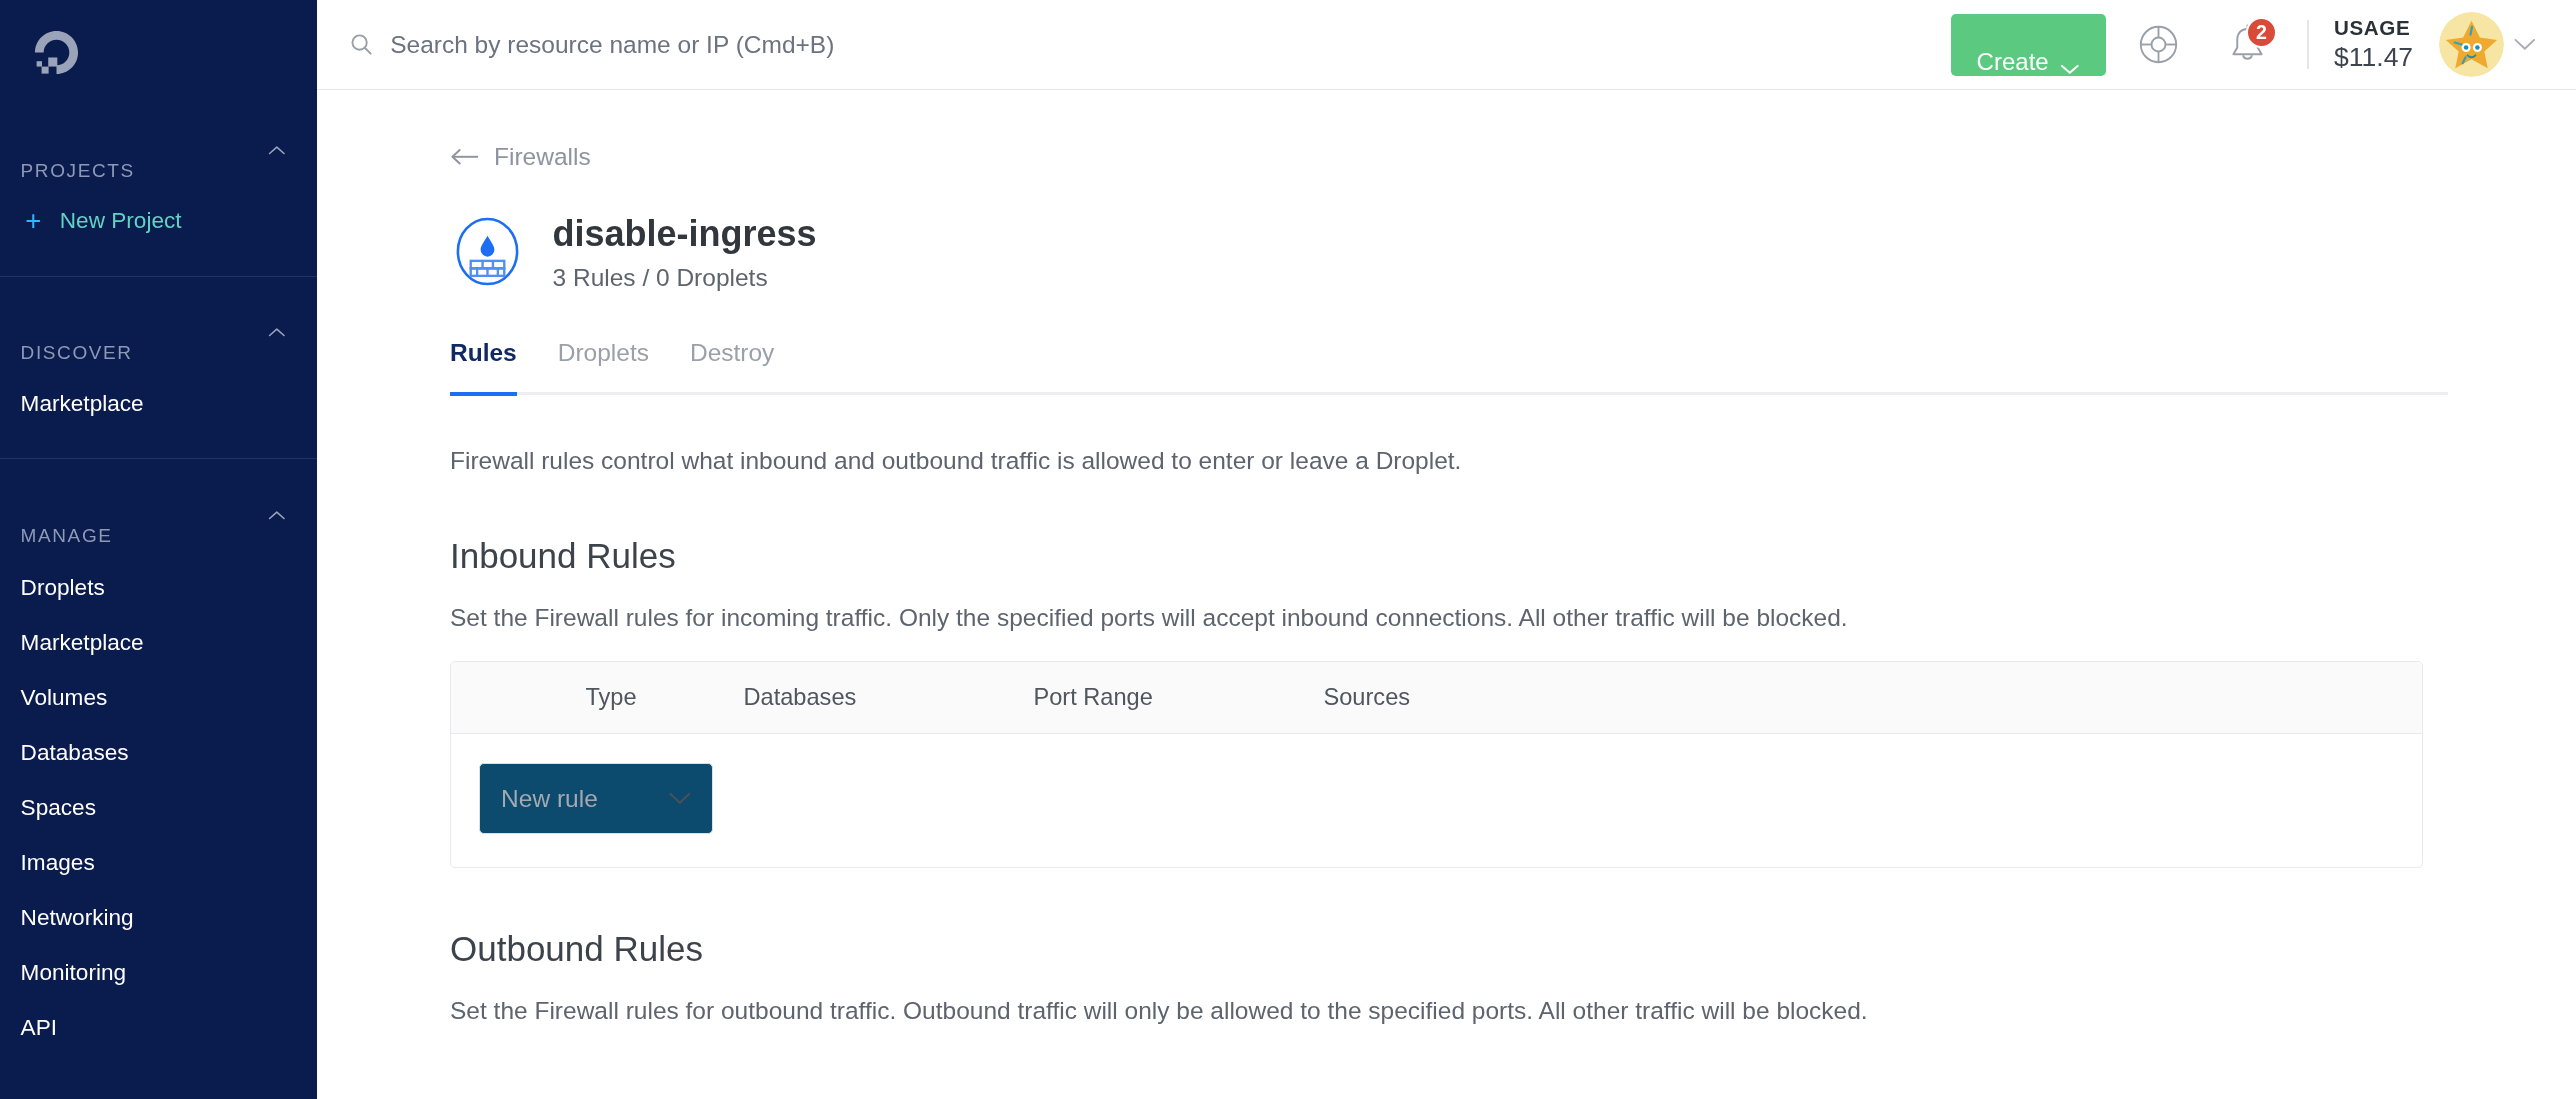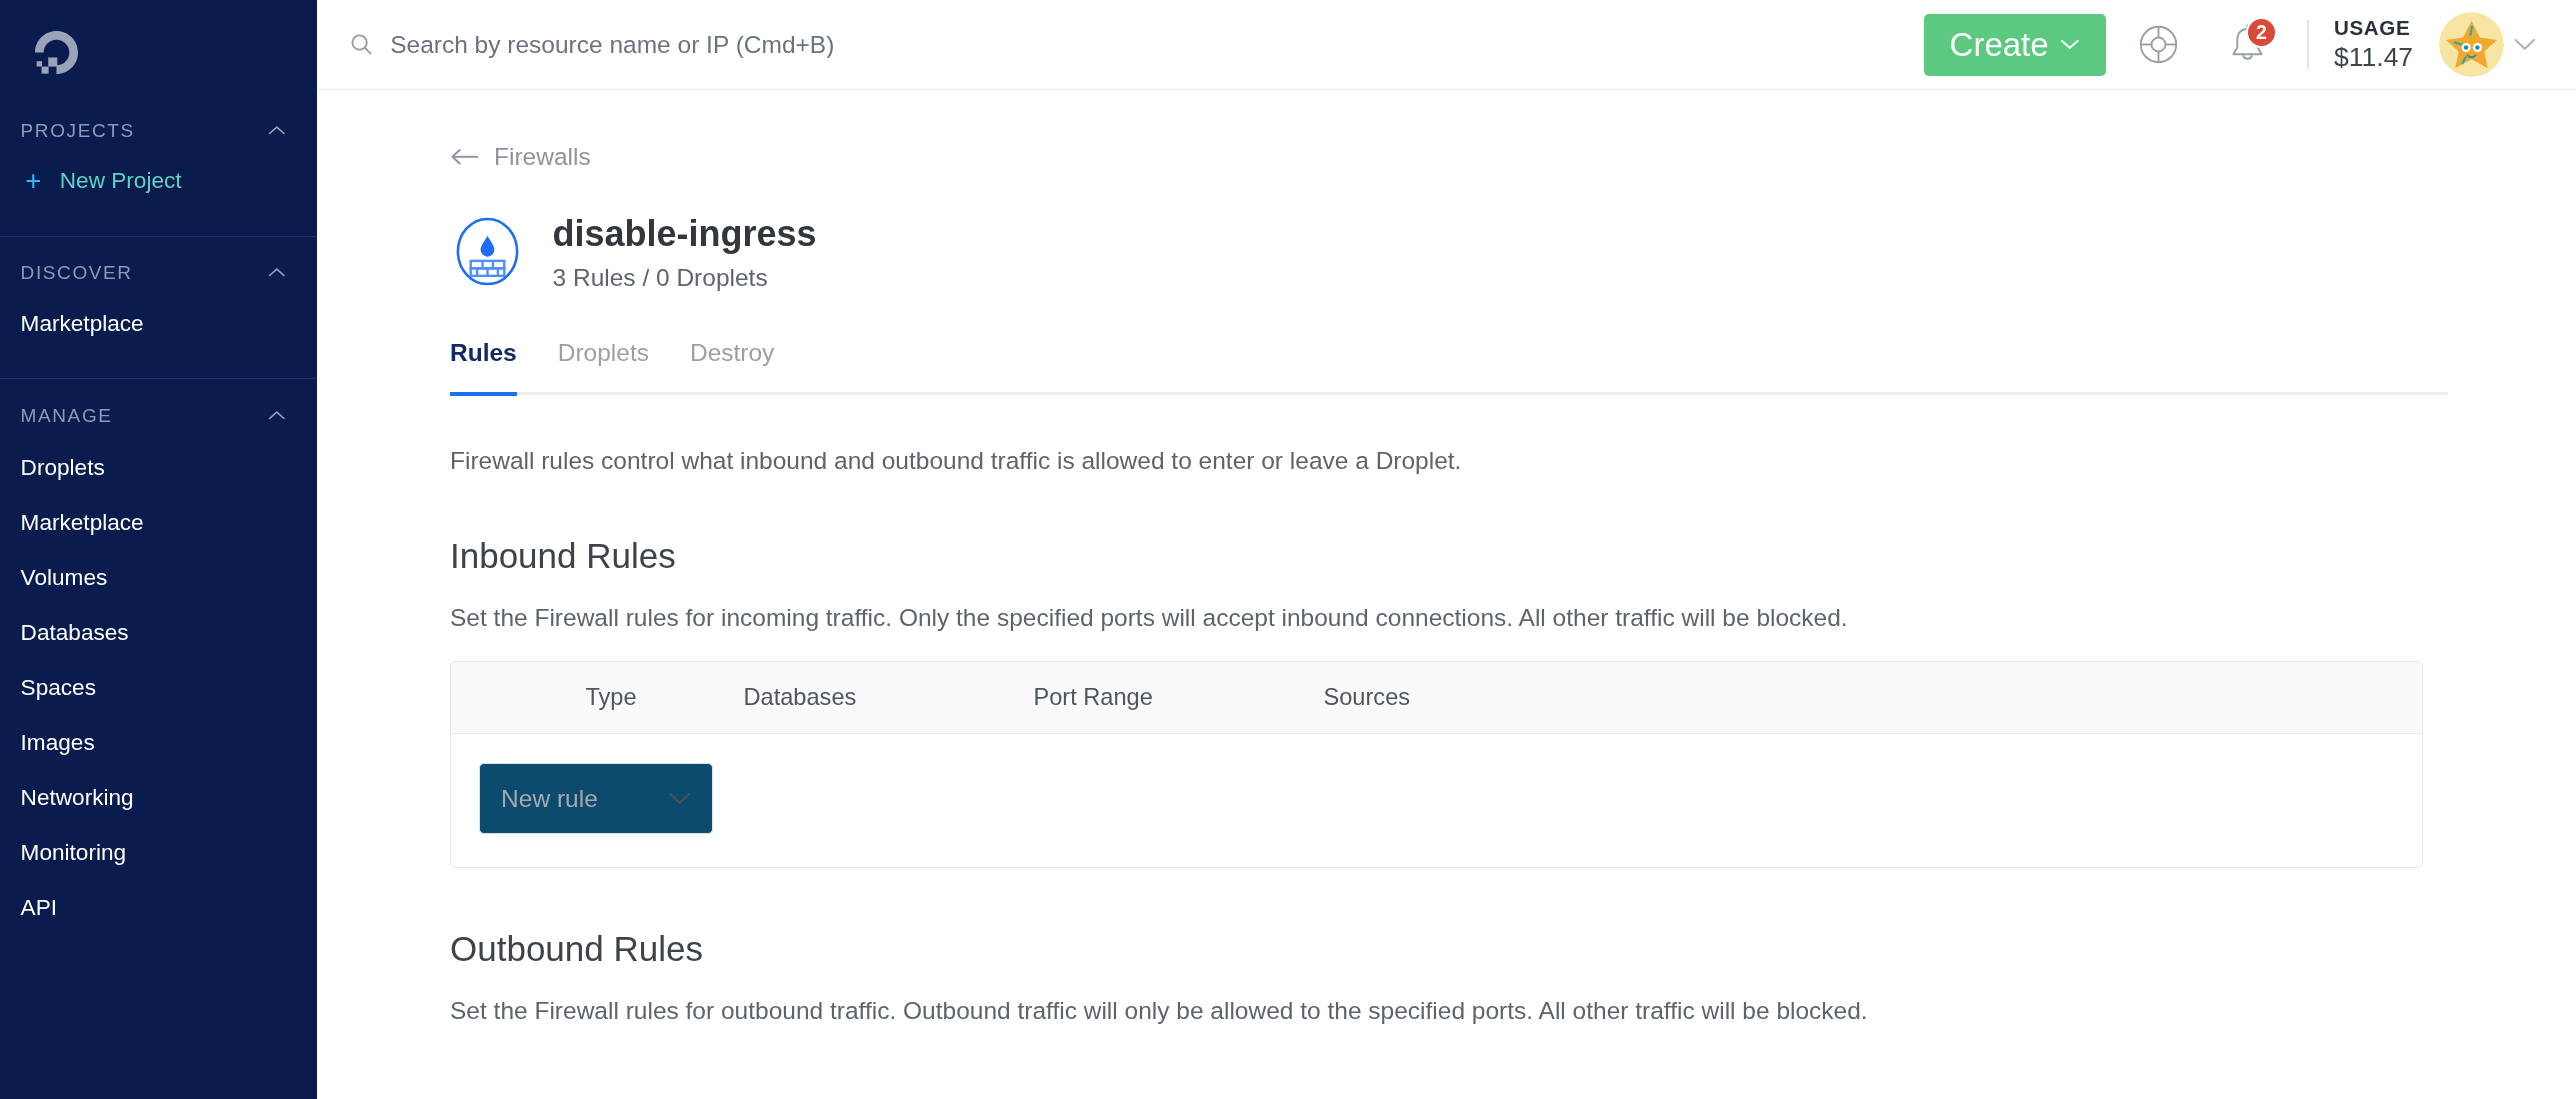--- a/index.html
+++ b/index.html
@@ -24,21 +24,21 @@
 
   .side-section { position: relative; }
   .side-divider { height: 1px; background: #22336b; margin: 0; }
 
   .side-head {
     display: flex; align-items: center; justify-content: space-between;
     padding: 25.5px 29.5px 13.7px 20.6px;
   }
   .side-head-label {
     color: #8e99b5; font-size: 19px; letter-spacing: 1.6px;
-    font-weight: 400; text-transform: uppercase;
+    font-weight: 400; text-transform: uppercase; margin-top: 40px;
   }
   .caret-up { width: 21.6px; height: 21.6px; flex-shrink: 0; }
 
   .side-item {
     display: flex; align-items: center; gap: 15.7px;
     padding: 10.8px 29.5px 10.8px 20.6px;
     color: #ffffff; font-size: 22.6px; line-height: 1.3;
     cursor: pointer; white-space: nowrap;
   }
   .proj-swatch {
@@ -69,22 +69,22 @@
     border: none; outline: none; background: transparent;
     font-family: "Liberation Sans", sans-serif;
     font-size: 24.5px; color: #5b6470; width: 100%;
   }
   .search-input::placeholder { color: #6b7280; opacity: 1; }
 
   .topright { display: flex; align-items: center; gap: 0; }
   .create-btn {
     background: #5bc97f; color: #fff; border: none; border-radius: 4.9px;
     font-family: "Liberation Sans", sans-serif;
-    font-size: 33px; padding: 0 25.5px; height: 62px;
-    display: flex; align-items: center; gap: 11.8px; cursor: pointer;
+    font-size: 24px; padding: 0 25.5px; height: 62px;
+    display: flex; align-items: flex-end; gap: 11.8px; cursor: pointer;
   }
   .chev-dn-w { width: 19.6px; height: 12.8px; display: block; }
   .icon-btn {
     width: 71px; height: 71px; display: flex; align-items: center;
     justify-content: center; cursor: pointer; position: relative;
     margin-left: 17.7px;
   }
   .help-icon { width: 41px; height: 41px; }
   .bell-icon { width: 37px; height: 41px; }
   .badge {

